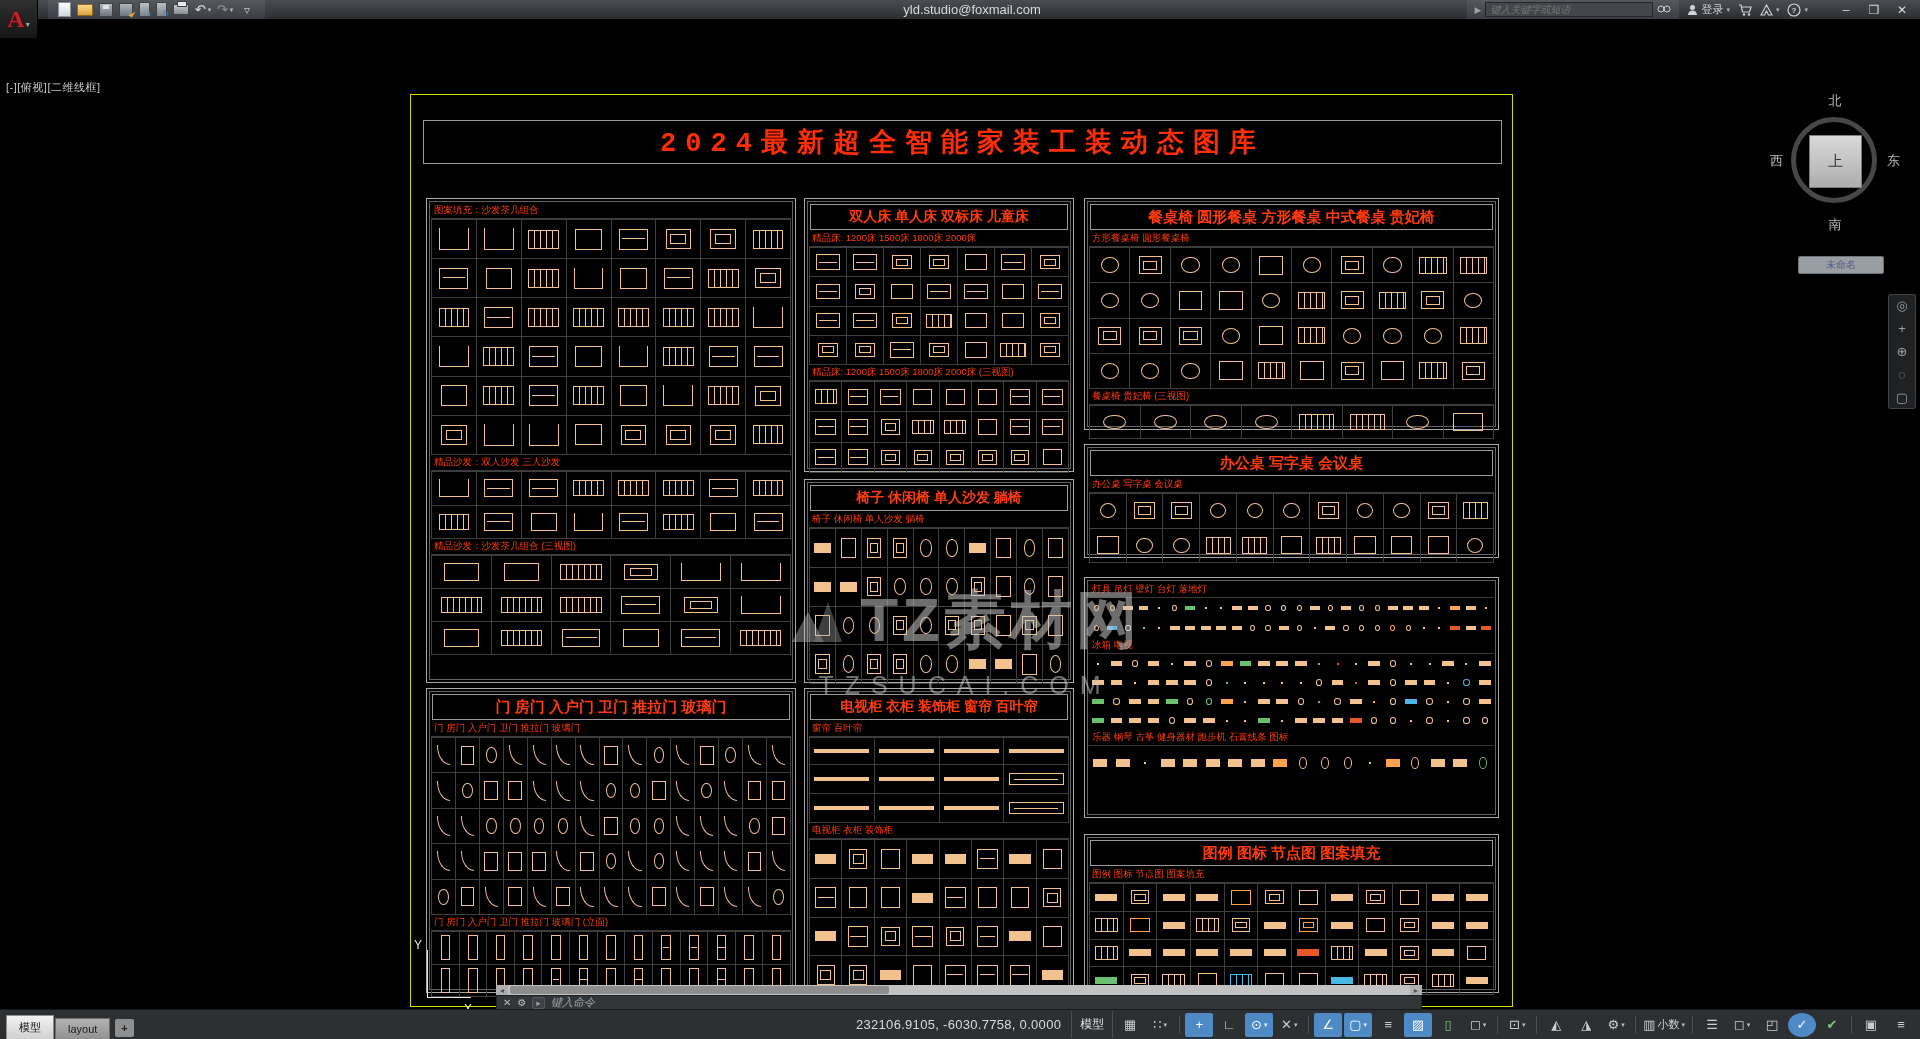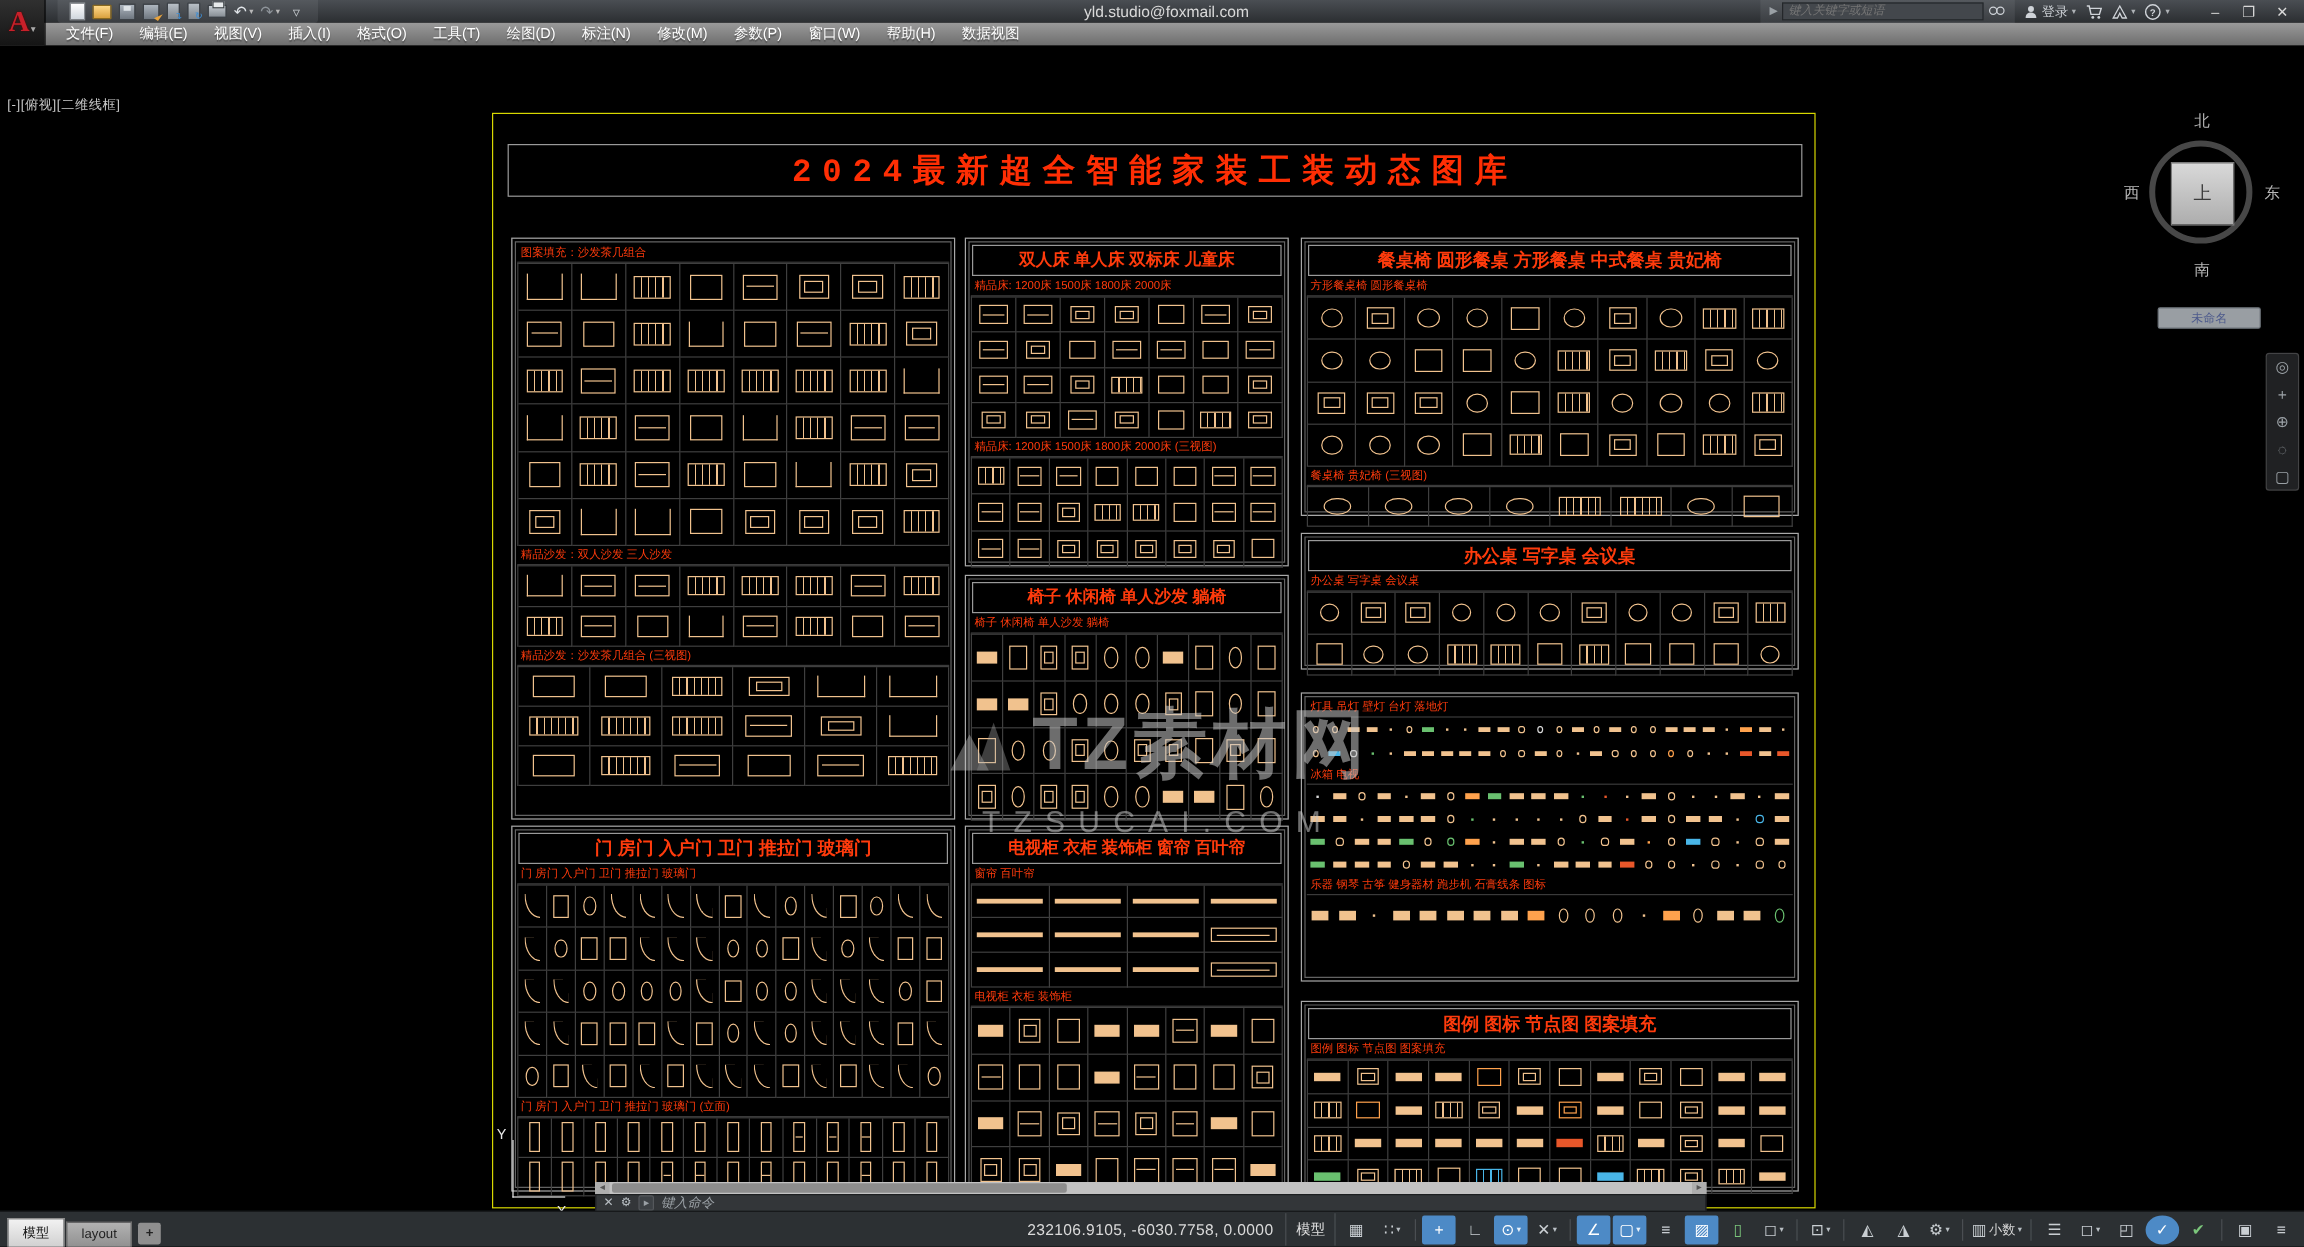--- a/index.html
+++ b/index.html
@@ -210,35 +210,20 @@
         <span class="winbtn">✕</span>
       </div>
     </div>
   </div>
 
   <div id="app-logo">
     <span class="a">A</span>
     <span class="dd">▾</span>
   </div>
 
-  <div id="menubar">
-      <span class="menu-item">文件(F)</span>
-      <span class="menu-item">编辑(E)</span>
-      <span class="menu-item">视图(V)</span>
-      <span class="menu-item">插入(I)</span>
-      <span class="menu-item">格式(O)</span>
-      <span class="menu-item">工具(T)</span>
-      <span class="menu-item">绘图(D)</span>
-      <span class="menu-item">标注(N)</span>
-      <span class="menu-item">修改(M)</span>
-      <span class="menu-item">参数(P)</span>
-      <span class="menu-item">窗口(W)</span>
-      <span class="menu-item">帮助(H)</span>
-      <span class="menu-item">数据视图</span>
-    </div>
 
   <div id="canvas">
     <div id="viewport-label">[-][俯视][二维线框]</div>
 
     <div id="frame" style="left:410px;top:56px;width:1101px;height:911px;"></div>
 
     <div id="main-title-box" style="left:423px;top:82px;width:1077px;height:42px;">
       <span id="main-title">2024最新超全智能家装工装动态图库</span>
     </div>
 

